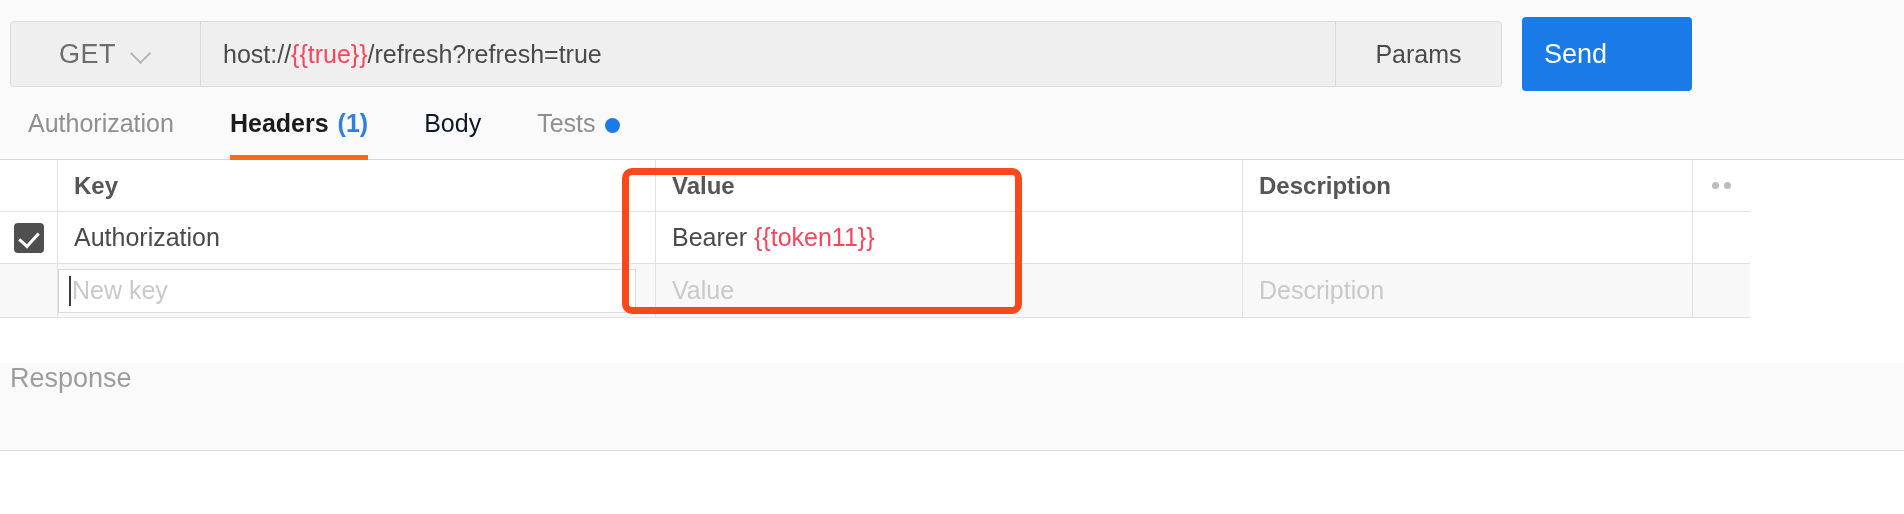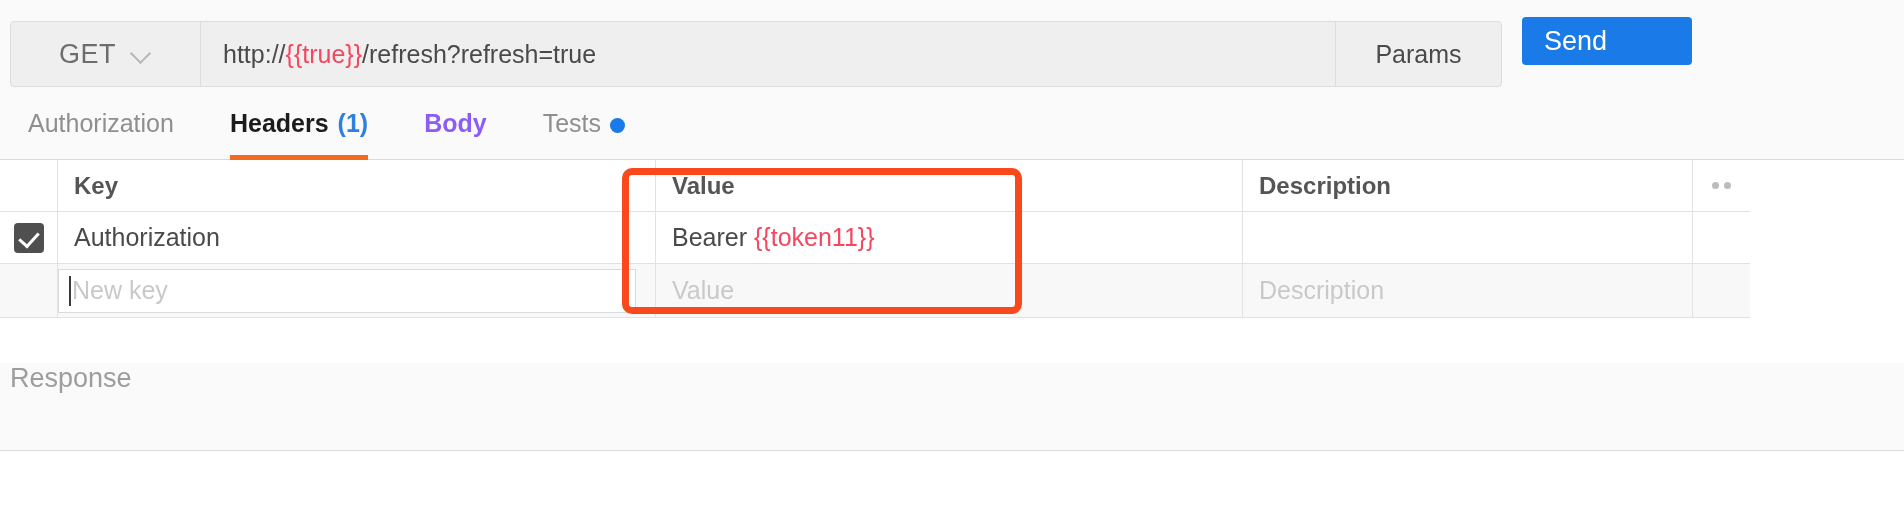--- a/index.html
+++ b/index.html
@@ -81,21 +81,21 @@
     align-items: center;
     justify-content: center;
     font-size: 25px;
     color: #4a4a4a;
     cursor: pointer;
     margin-left: 15px;
   }
   .send-btn {
     position: absolute;
     left: 1522px; top: 17px;
-    width: 170px; height: 48px;
+    width: 170px; height: 74px;
     background: #1a7ae8;
     border-radius: 4px;
     display: flex;
     align-items: center;
     padding-left: 22px;
     color: #ffffff;
     font-size: 27px;
     cursor: pointer;
     overflow: hidden;
   }
@@ -122,21 +122,21 @@
     padding: 0 28px;
     display: flex;
     align-items: flex-start;
     gap: 9px;
     font-size: 25px;
     color: #8f8f8f;
     cursor: pointer;
     white-space: nowrap;
   }
   .tab.active { color: #1c1c1c; font-weight: bold; }
-  .tab.dim { color: #8b5cf6; font-weight: bold; }
+  .tab.dim { color: #0f172a; }
   .tab .count { color: #2f7fe0; }
   .tab-underline {
     position: absolute;
     left: 28px; right: 28px;
     bottom: 0;
     height: 5px;
     background: #f26b21;
   }
   .tests-dot {
     width: 15px; height: 15px;
@@ -307,21 +307,21 @@
 
 <div id="app">
 
   <div class="urlbar-strip">
     <div class="url-group">
       <div class="method-box">
         <span class="method-label">GET</span>
         <span class="chevron"></span>
       </div>
       <div class="url-input">
-        <span>http://</span>
+        <span>host://</span>
           <span class="url-var">{{true}}</span>
           <span>/refresh?refresh=true</span>
       </div>
       <div class="params-box">
         <span>Params</span>
       </div>
     </div>
     <div class="send-btn">
       <span>Send</span>
     </div>

